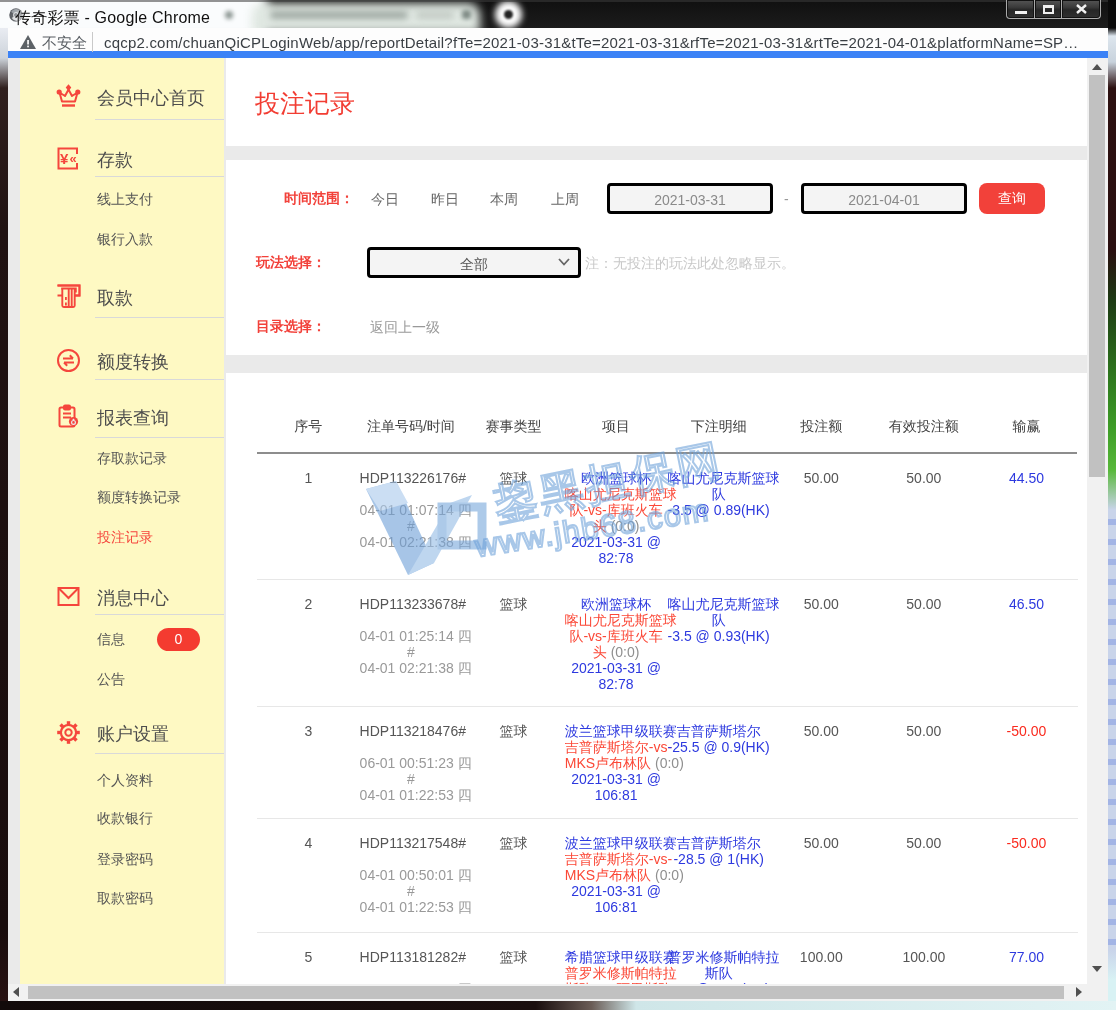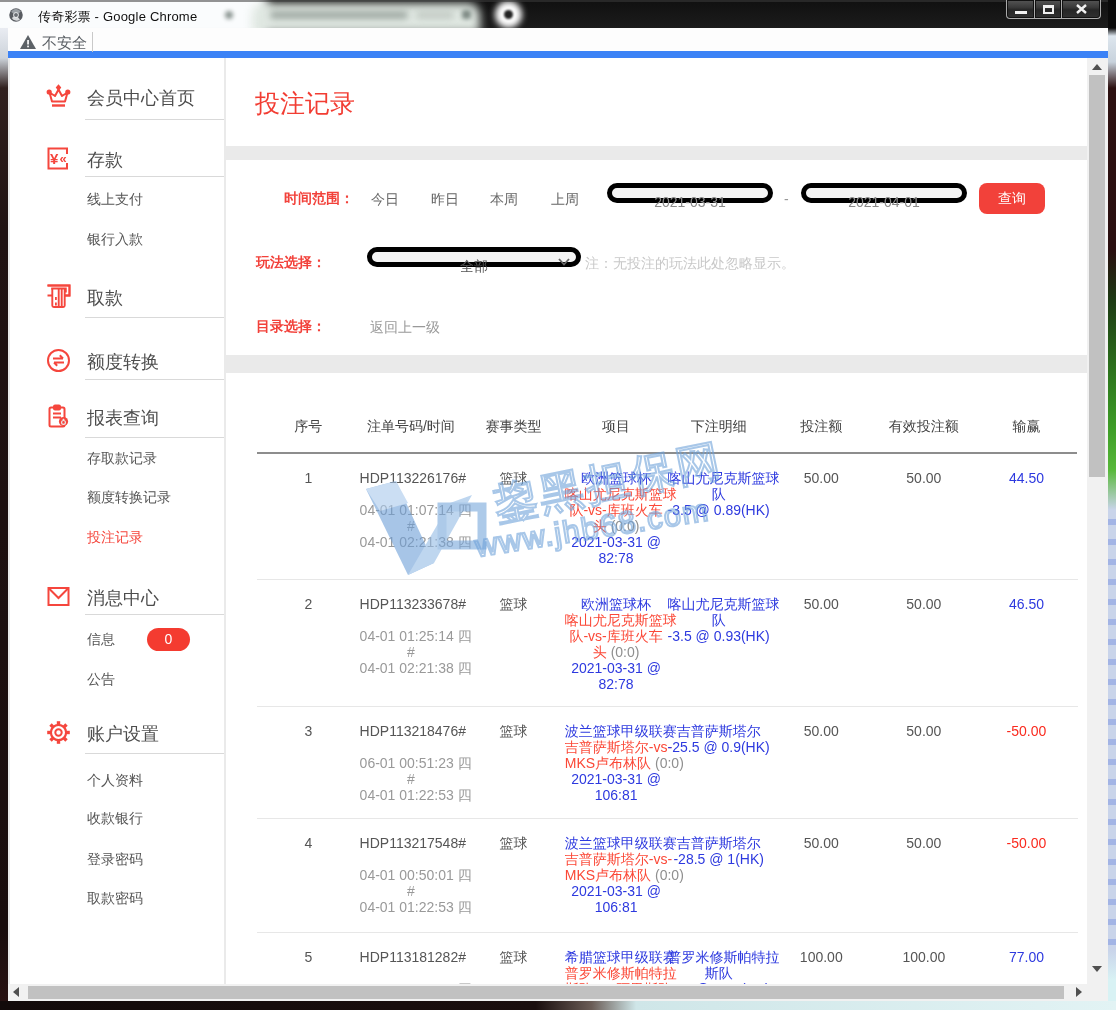--- a/index.html
+++ b/index.html
@@ -11,57 +11,57 @@
 #titlebar { left:0; top:0; width:1116px; height:28px; background:linear-gradient(#101010,#1c1c1c); overflow:hidden; }
 #titlebar::after { content:''; position:absolute; left:0; top:0; width:1116px; height:2px; background:rgba(60,60,60,.55); }
 #tb-glowL { left:-20px; top:-10px; width:288px; height:48px; background:#fafcfd; border-radius:14px; filter:blur(5px); }
 #tb-tab { left:252px; top:3px; width:228px; height:30px; background:#dfe7e1; border-radius:12px 12px 0 0; filter:blur(5px); }
 #tb-tabtext { left:270px; top:11px; width:138px; height:8px; background:#97a19b; border-radius:4px; filter:blur(3px); opacity:.85; }
 #tb-tabtext2 { left:416px; top:11px; width:38px; height:8px; background:#b9c1bb; border-radius:4px; filter:blur(3px); opacity:.7; }
 #tb-dot { left:225px; top:11px; width:8px; height:8px; background:#8a9490; border-radius:50%; filter:blur(2px); }
 #tb-x { left:462px; top:10px; width:9px; height:9px; background:#7e8a84; border-radius:2px; filter:blur(2px); }
 #tb-glowO { left:495px; top:1px; width:27px; height:27px; background:#fff; border-radius:50%; filter:blur(3px); }
 #tb-glowOi { left:504px; top:10px; width:9px; height:9px; background:#222; border-radius:50%; filter:blur(1px); }
-#tb-title { left:38px; top:8px; font-size:13px; color:#101010; text-shadow:0 0 4px #fff,0 0 8px #fff; letter-spacing:0.2px; }
+#tb-title { left:15px; top:8px; font-size:16px; color:#101010; text-shadow:0 0 4px #fff,0 0 8px #fff; letter-spacing:0.2px; }
 #tb-fav { left:9px; top:8px; width:14px; height:14px; }
 
 
 .wbtn { top:0; height:19px; background:linear-gradient(#555 0%,#3a3a3a 40%,#262626 55%,#303030 100%); border:1px solid #aaa; border-top:none; box-shadow:inset 0 0 0 1px #111; }
 #btn-min { left:1006px; width:29px; border-radius:0 0 0 4px; }
 #btn-max { left:1034px; width:28px; }
 #btn-cls { left:1061px; width:40px; border-radius:0 0 4px 0; }
 .wbtn .g { position:absolute; }
 
 
 #addr { left:8px; top:28px; width:1100px; height:30px; background:#fdfdfd; border-bottom:7px solid #3b82f6; }
 #addr .warn { position:absolute; left:12px; top:7px; width:16px; height:14px; }
 #addr .ns { position:absolute; left:34px; top:6px; font-size:15px; color:#5c6166; }
 #addr .sep { position:absolute; left:84px; top:4px; width:1px; height:20px; background:#c9c9c9; }
 #addr .url { position:absolute; left:96px; top:6px; font-size:15px; letter-spacing:0.2px; color:#3a3f44; white-space:nowrap; }
 
 
 #view { left:8px; top:58px; width:1079px; height:926px; background:#eaeaea; overflow:hidden; }
 
-#side { position:absolute; left:2px; top:0; width:216px; height:926px; background:#ffffff; }
+#side { position:absolute; left:12px; top:0; width:216px; height:926px; background:#fef9c3; }
 .mi { position:absolute; left:77px; font-size:18px; color:#4d4d4d; }
 .si { position:absolute; left:77px; font-size:14px; color:#555; }
 .icn { position:absolute; left:36px; width:25px; height:25px; }
 .dvd { position:absolute; left:75px; width:141px; height:1px; background:#d9d9d9; }
 #badge { position:absolute; left:137px; top:570px; width:43px; height:23px; background:#f43b30; border-radius:12px; color:#fff; font-size:14px; text-align:center; line-height:23px; }
 
 
 #main { position:absolute; left:216px; top:0; width:863px; height:926px; background:#eaeaea; }
 .panel { position:absolute; left:2px; width:861px; background:#fff; }
 #p-title { top:0; height:88px; }
 #p-filter { top:102px; height:195px; }
 #p-table { top:315px; height:611px; }
 #h1 { position:absolute; left:29px; top:29px; font-size:25px; color:#f23d33; }
 .rlabel { position:absolute; left:30px; font-size:14px; font-weight:bold; color:#f2413a; }
 .qlink { position:absolute; font-size:14px; color:#666; }
-.inp { position:absolute; height:20px; background:#f4f4f4; border:5px solid #000000; border-radius:13px; color:#8a8a8a; font-size:14px; text-align:center; line-height:29px; }
+.inp { position:absolute; height:31px; background:#f4f4f4; border:3px solid #000000; border-radius:4px; color:#8a8a8a; font-size:14px; text-align:center; line-height:29px; }
 #btn-q { position:absolute; left:753px; top:23px; width:66px; height:31px; background:#f2413a; border-radius:8px; color:#fff; font-size:14px; text-align:center; line-height:31px; }
 #note { position:absolute; left:359px; top:95px; font-size:14px; color:#c8c8c8; }
 
 
 #tbl { position:absolute; left:31px; top:0; width:821px; }
 .trow { display:flex; width:821px; }
 .trow .c { width:102.6px; text-align:center; font-size:14px; line-height:16px; color:#555; padding-top:16px; }
 .hdr .c { padding-top:0; color:#424242; line-height:18px; }
 #hline { position:absolute; left:31px; top:79px; width:820px; height:2px; background:#8d8d8d; }
 .blue { color:#2d39df; }
@@ -121,20 +121,21 @@
     </div>
 
   <div id="addr" class="abs">
     <svg class="warn" viewBox="0 0 16 14">
         <path d="M8 0 L16 14 L0 14 Z" fill="#5c6166"></path>
         <rect x="7.2" y="5" width="1.7" height="4.5" fill="#fdfdfd"></rect>
         <rect x="7.2" y="10.6" width="1.7" height="1.7" fill="#fdfdfd"></rect>
       </svg>
     <div class="ns">不安全</div>
     <div class="sep"></div>
+    <div class="url">cqcp2.com/chuanQiCPLoginWeb/app/reportDetail?fTe=2021-03-31&amp;tTe=2021-03-31&amp;rfTe=2021-03-31&amp;rtTe=2021-04-01&amp;platformName=SP…</div>
   </div>
 
   <div id="view" class="abs">
     <div id="side">
       <svg class="icn" style="top:26px;" viewBox="0 0 25 25">
           <g fill="none" stroke="#f5463d" stroke-width="2">
             <path d="M3.5 8.5 L6 17.5 H19 L21.5 8.5 L16 12 L12.5 5.5 L9 12 Z" stroke-linejoin="round"></path>
             <path d="M12.5 5.5 L11 3.5 L12.5 1.8 L14 3.5 Z" fill="#f5463d"></path>
             <circle cx="3.2" cy="8" r="1.6" fill="#f5463d"></circle>
             <circle cx="21.8" cy="8" r="1.6" fill="#f5463d"></circle>

